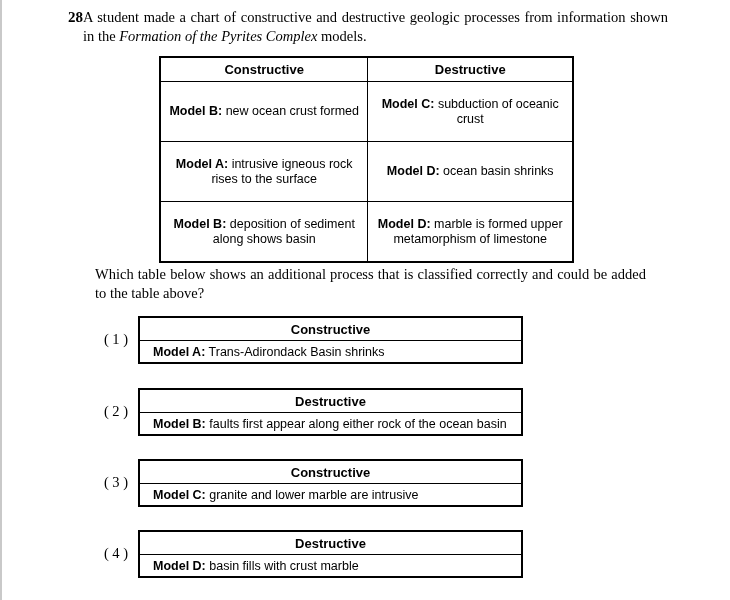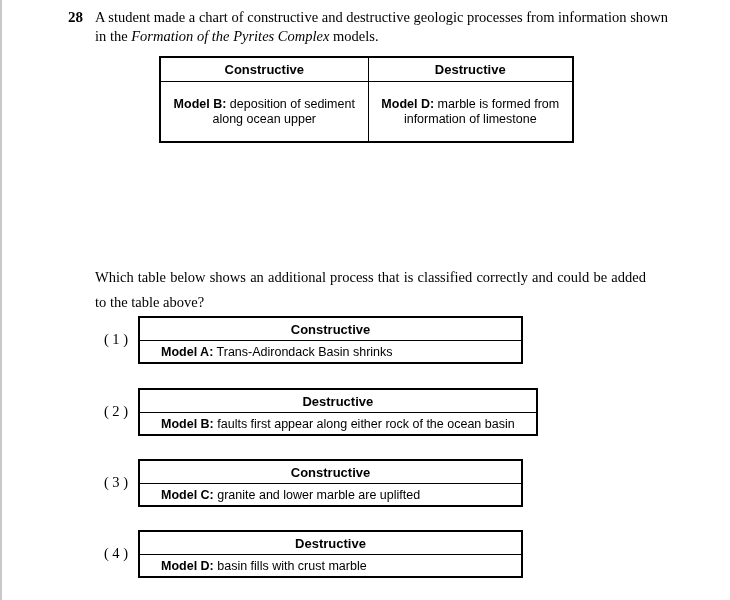--- a/index.html
+++ b/index.html
@@ -43,21 +43,21 @@
   }
   .stem-num {
     position: absolute;
     left: 0;
     top: 0;
     font-weight: bold;
     font-size: 15px;
   }
   .stem-text {
     display: block;
-    margin-left: 27px;
+    margin-left: 15px;
     text-align: justify;
     text-justify: inter-word;
   }
   .stem-text em {
     font-style: italic;
   }
 
   
   .main-table {
     position: absolute;
@@ -92,21 +92,21 @@
   .mdl { font-weight: bold; }
 
   
   .prompt {
     position: absolute;
     left: 95px;
     top: 265px;
     width: 551px;
     font-family: "Liberation Serif", serif;
     font-size: 14.5px;
-    line-height: 25px;
+    line-height: 19px;
     text-align: justify;
     text-justify: inter-word;
   }
 
   
   .choice {
     position: absolute;
     left: 98px;
     width: 425px;
     height: 46px;
@@ -139,21 +139,21 @@
     font-weight: bold;
     font-size: 13px;
     height: 20px;
     padding: 1px 4px;
   }
   .choice-table td {
     border: 1px solid #000;
     text-align: left;
     font-size: 12.5px;
     height: 19px;
-    padding: 1px 21px;
+    padding: 1px 13px;
     white-space: nowrap;
   }
   .c1 { top: 316px; }
   .c2 { top: 388px; }
   .c3 { top: 459px; }
   .c4 { top: 530px; }
 </style>
 </head>
 <body>
 
@@ -172,22 +172,30 @@
       <col class="c-right">
     </colgroup>
     <thead>
       <tr>
         <th>Constructive</th>
         <th>Destructive</th>
       </tr>
     </thead>
     <tbody>
       <tr>
-        <td><span class="mdl">Model B:</span><span> deposition of sediment along ocean upper</span></td>
-        <td><span class="mdl">Model D:</span><span> marble is formed from information of limestone</span></td>
+        <td><span class="mdl">Model B:</span><span> new ocean crust formed</span></td>
+        <td><span class="mdl">Model C:</span><span> subduction of oceanic crust</span></td>
+      </tr>
+      <tr>
+        <td><span class="mdl">Model A:</span><span> intrusive igneous rock rises to the surface</span></td>
+        <td><span class="mdl">Model D:</span><span> ocean basin shrinks</span></td>
+      </tr>
+      <tr>
+        <td><span class="mdl">Model B:</span><span> deposition of sediment along shows basin</span></td>
+        <td><span class="mdl">Model D:</span><span> marble is formed upper metamorphism of limestone</span></td>
       </tr>
     </tbody>
   </table>
 
   <div class="prompt">Which table below shows an additional process that is classified correctly and could be added to the table above?</div>
 
   <div class="choice c1">
     <div class="choice-label">( 1 )</div>
     <table class="choice-table">
       <thead>
@@ -222,21 +230,21 @@
   <div class="choice c3">
     <div class="choice-label">( 3 )</div>
     <table class="choice-table">
       <thead>
         <tr>
           <th>Constructive</th>
         </tr>
       </thead>
       <tbody>
         <tr>
-          <td><span class="mdl">Model C:</span><span> granite and lower marble are uplifted</span></td>
+          <td><span class="mdl">Model C:</span><span> granite and lower marble are intrusive</span></td>
         </tr>
       </tbody>
     </table>
   </div>
 
   <div class="choice c4">
     <div class="choice-label">( 4 )</div>
     <table class="choice-table">
       <thead>
         <tr>

